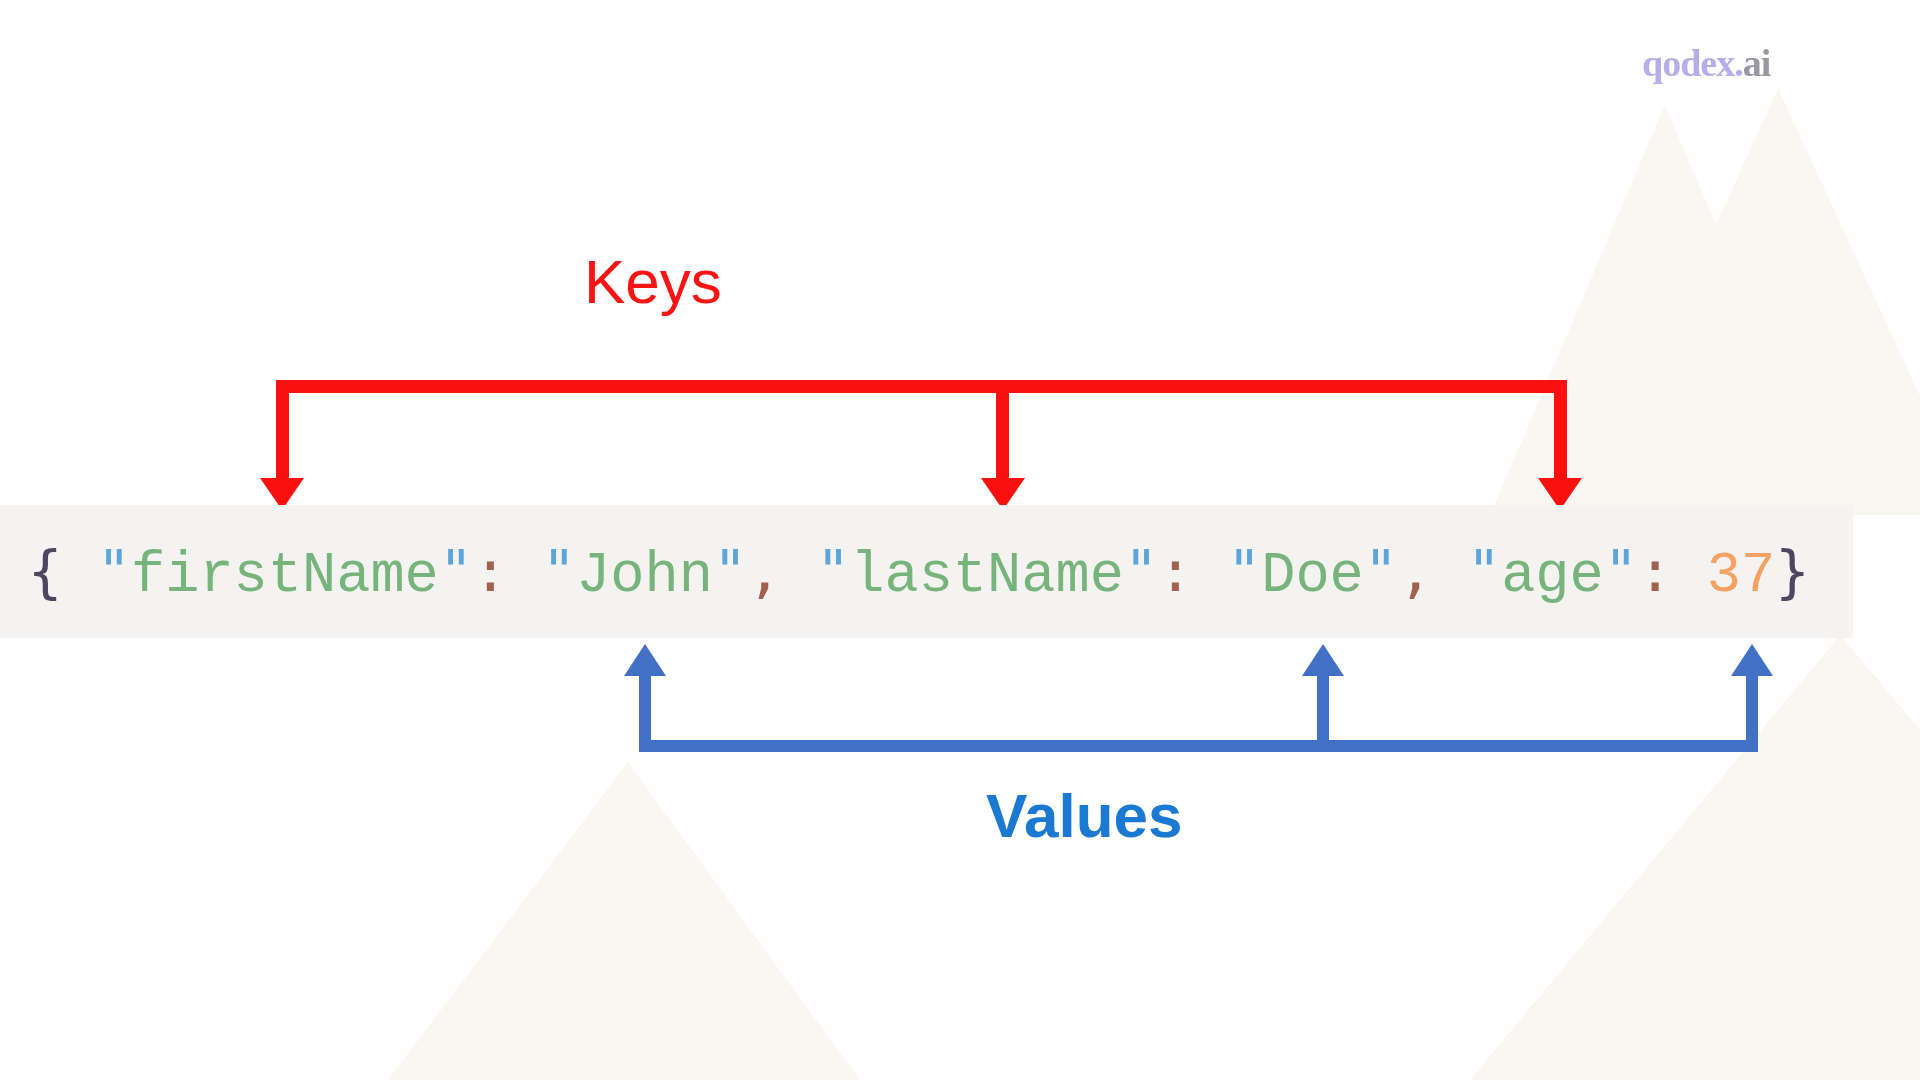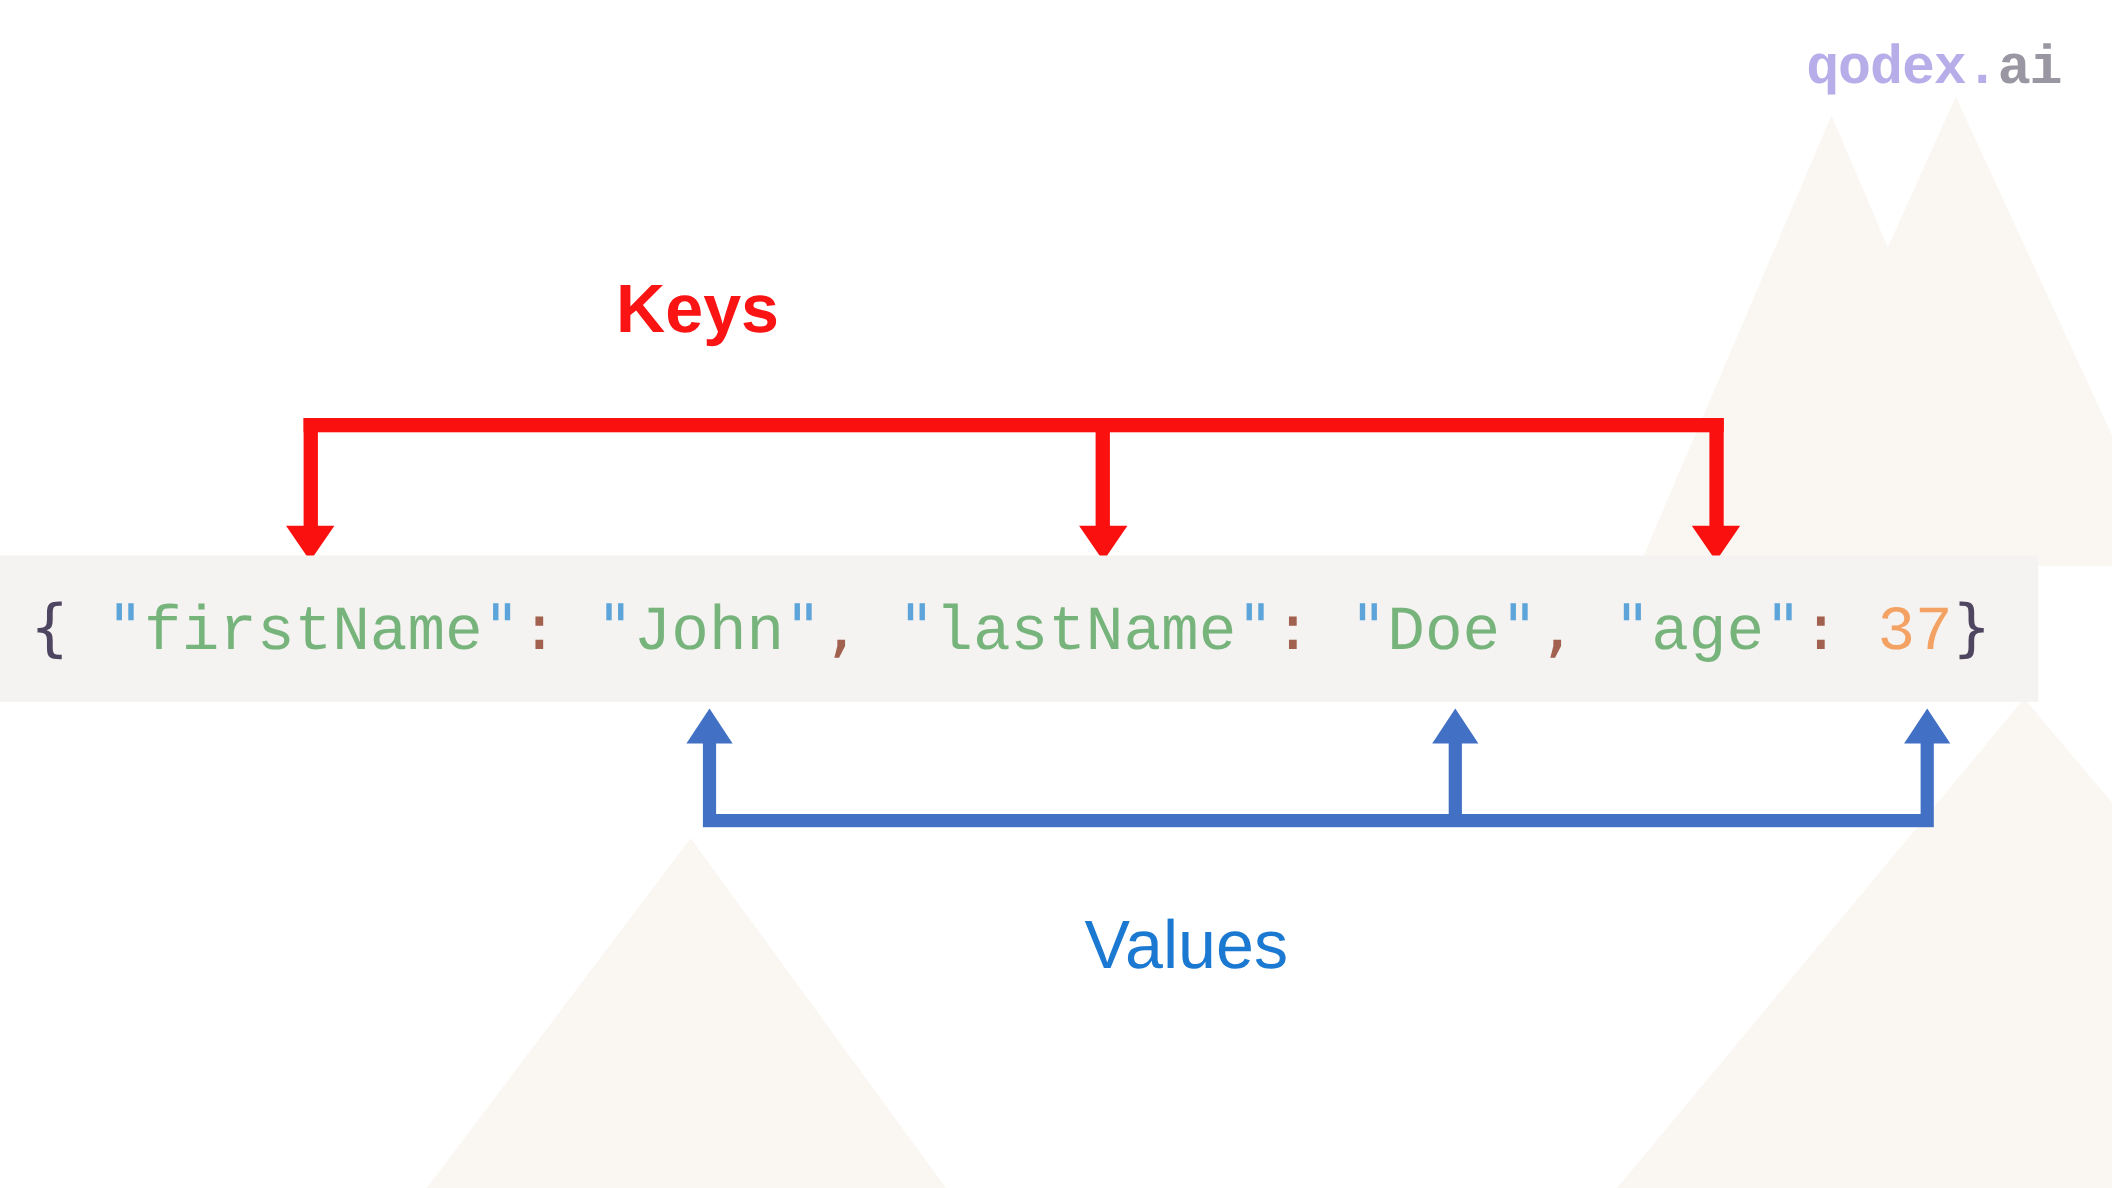--- a/index.html
+++ b/index.html
@@ -8,37 +8,37 @@
     background:#ffffff;
     font-family:"Liberation Sans", sans-serif;
   }
 
   
   .wm{position:absolute;background:var(--c-watermark);}
 
   
   .logo{
     position:absolute;left:1642px;top:26px;height:74px;
-    font-family:Liberation Mono, monospace;
-    font-weight:700;font-size:50px;line-height:74px;letter-spacing:-1px;
+    font-family:Liberation Serif, serif;
+    font-weight:700;font-size:38px;line-height:74px;letter-spacing:-1px;
     user-select:none;
   }
   .logo .brand{color:var(--c-logoPurple);}
   .logo .dot{color:var(--c-logoPurple);}
   .logo .suffix{color:var(--c-logoGray);}
 
   
   .label-keys{
-    position:absolute;left:560px;top:242px;
-    font-size:62px;font-weight:700;color:var(--c-keysLabel);
+    position:absolute;left:584px;top:242px;
+    font-size:62px;font-weight:400;color:var(--c-keysLabel);
     line-height:80px;
   }
   .label-values{
-    position:absolute;left:986px;top:820px;
-    font-size:62px;font-weight:400;color:var(--c-valuesLabel);
+    position:absolute;left:986px;top:776px;
+    font-size:62px;font-weight:700;color:var(--c-valuesLabel);
     line-height:80px;
   }
 
   
   .red-bar{position:absolute;left:276px;top:380px;width:1291px;height:13px;background:var(--c-red);}
   .red-arm{position:absolute;top:380px;width:13px;height:99px;background:var(--c-red);}
   .red-arm.a1{left:276px;}
   .red-arm.a2{left:996px;}
   .red-arm.a3{left:1554px;}
   .red-head{

